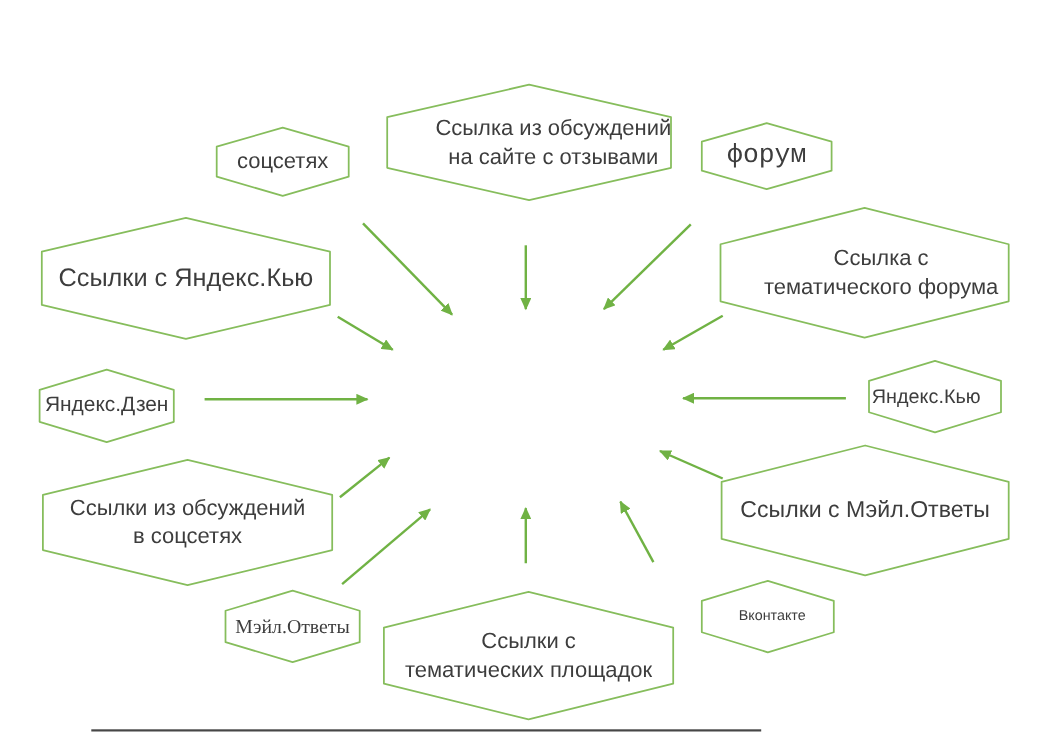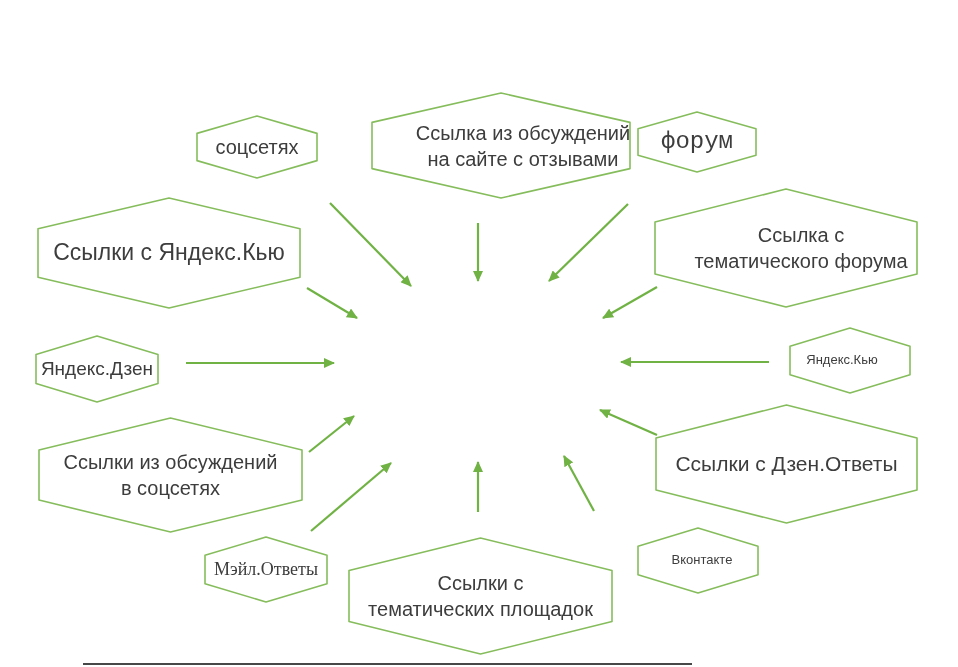--- a/index.html
+++ b/index.html
@@ -80,21 +80,21 @@
       <line x1="657" y1="435" x2="600" y2="410" stroke="var(--arrow)" stroke-width="2.2" marker-end="url(#ah)"></line>
     </svg>
 
   <div id="nodes-layer">
       <div class="node" style="left: 197px; top: 116px; width: 120px; height: 62px; font-size: 20px;">
         <svg width="120" height="62" viewBox="0 0 120 62">
           <polygon points="0,17.360000000000003 60,0 120,17.360000000000003 120,44.64 60,62 0,44.64"></polygon>
         </svg>
         <div class="node-label">соцсетях</div>
       </div>
-      <div class="node" style="left: 352px; top: 93px; width: 302px; height: 105px; font-size: 20px; margin-left: 20px;">
+      <div class="node" style="left: 352px; top: 77px; width: 302px; height: 105px; font-size: 20px;">
         <svg width="258" height="105" viewBox="0 0 258 105">
           <polygon points="0,29.400000000000002 129,0 258,29.400000000000002 258,75.6 129,105 0,75.6"></polygon>
         </svg>
         <div class="node-label">Ссылка из обсуждений
 на сайте с отзывами</div>
       </div>
       <div class="node" style="left: 638px; top: 112px; width: 118px; height: 60px; font-size: 24px; font-family: Liberation Mono, monospace;">
         <svg width="118" height="60" viewBox="0 0 118 60">
           <polygon points="0,16.8 59,0 118,16.8 118,43.199999999999996 59,60 0,43.199999999999996"></polygon>
         </svg>
@@ -112,38 +112,38 @@
         </svg>
         <div class="node-label">Ссылка с
 тематического форума</div>
       </div>
       <div class="node" style="left: 36px; top: 336px; width: 122px; height: 66px; font-size: 19px;">
         <svg width="122" height="66" viewBox="0 0 122 66">
           <polygon points="0,18.48 61,0 122,18.48 122,47.519999999999996 61,66 0,47.519999999999996"></polygon>
         </svg>
         <div class="node-label">Яндекс.Дзен</div>
       </div>
-      <div class="node" style="left: 790px; top: 328px; width: 104px; height: 65px; font-size: 13px;">
+      <div class="node" style="left: 790px; top: 328px; width: 104px; height: 65px; font-size: 18px;">
         <svg width="120" height="65" viewBox="0 0 120 65">
           <polygon points="0,18.200000000000003 60,0 120,18.200000000000003 120,46.8 60,65 0,46.8"></polygon>
         </svg>
         <div class="node-label">Яндекс.Кью</div>
       </div>
       <div class="node" style="left: 39px; top: 418px; width: 263px; height: 114px; font-size: 20px;">
         <svg width="263" height="114" viewBox="0 0 263 114">
           <polygon points="0,31.92 131.5,0 263,31.92 263,82.08 131.5,114 0,82.08"></polygon>
         </svg>
         <div class="node-label">Ссылки из обсуждений
 в соцсетях</div>
       </div>
       <div class="node" style="left: 656px; top: 405px; width: 261px; height: 118px; font-size: 21px;">
         <svg width="261" height="118" viewBox="0 0 261 118">
           <polygon points="0,33.040000000000006 130.5,0 261,33.040000000000006 261,84.96 130.5,118 0,84.96"></polygon>
         </svg>
-        <div class="node-label">Ссылки с Дзен.Ответы</div>
+        <div class="node-label">Ссылки с Мэйл.Ответы</div>
       </div>
       <div class="node" style="left: 205px; top: 537px; width: 122px; height: 65px; font-size: 18px; font-family: Liberation Serif, serif;">
         <svg width="122" height="65" viewBox="0 0 122 65">
           <polygon points="0,18.200000000000003 61,0 122,18.200000000000003 122,46.8 61,65 0,46.8"></polygon>
         </svg>
         <div class="node-label">Мэйл.Ответы</div>
       </div>
       <div class="node" style="left: 349px; top: 538px; width: 263px; height: 116px; font-size: 20px;">
         <svg width="263" height="116" viewBox="0 0 263 116">
           <polygon points="0,32.480000000000004 131.5,0 263,32.480000000000004 263,83.52 131.5,116 0,83.52"></polygon>

